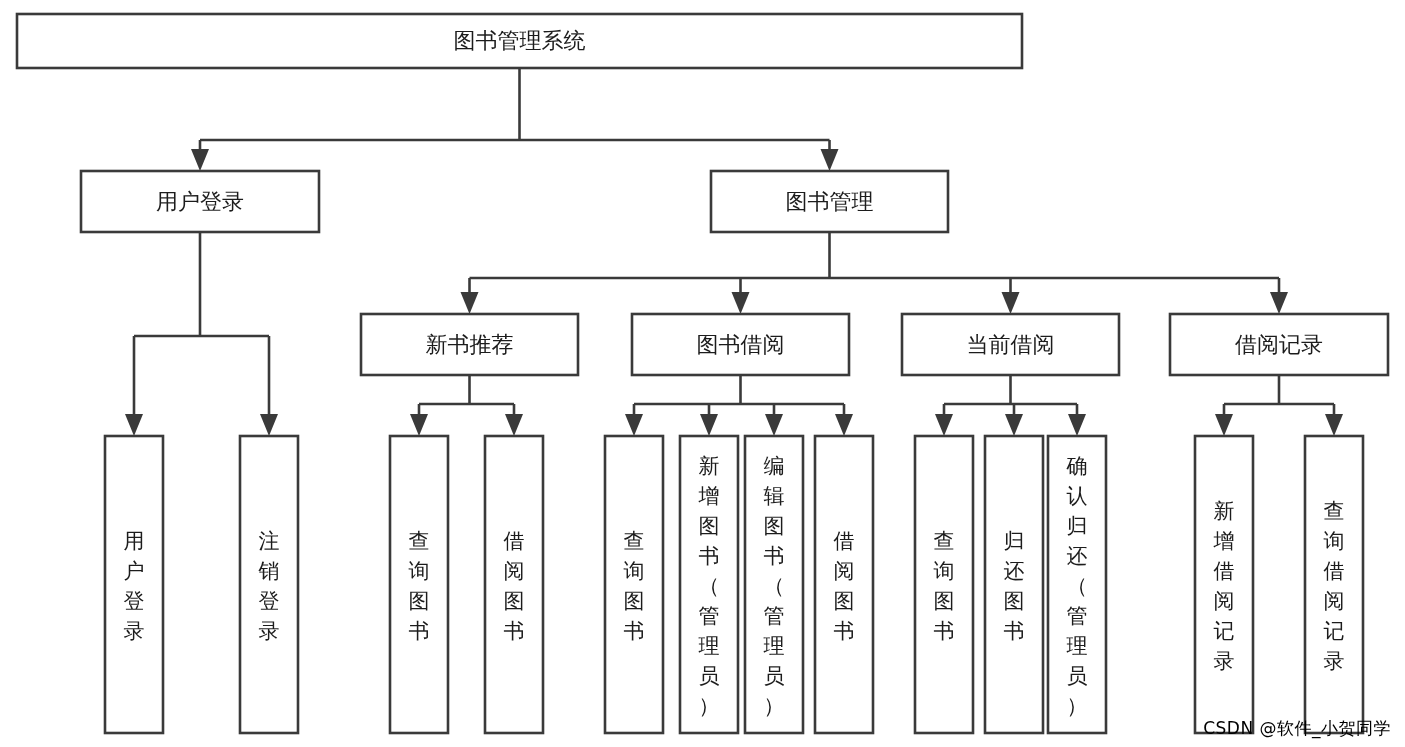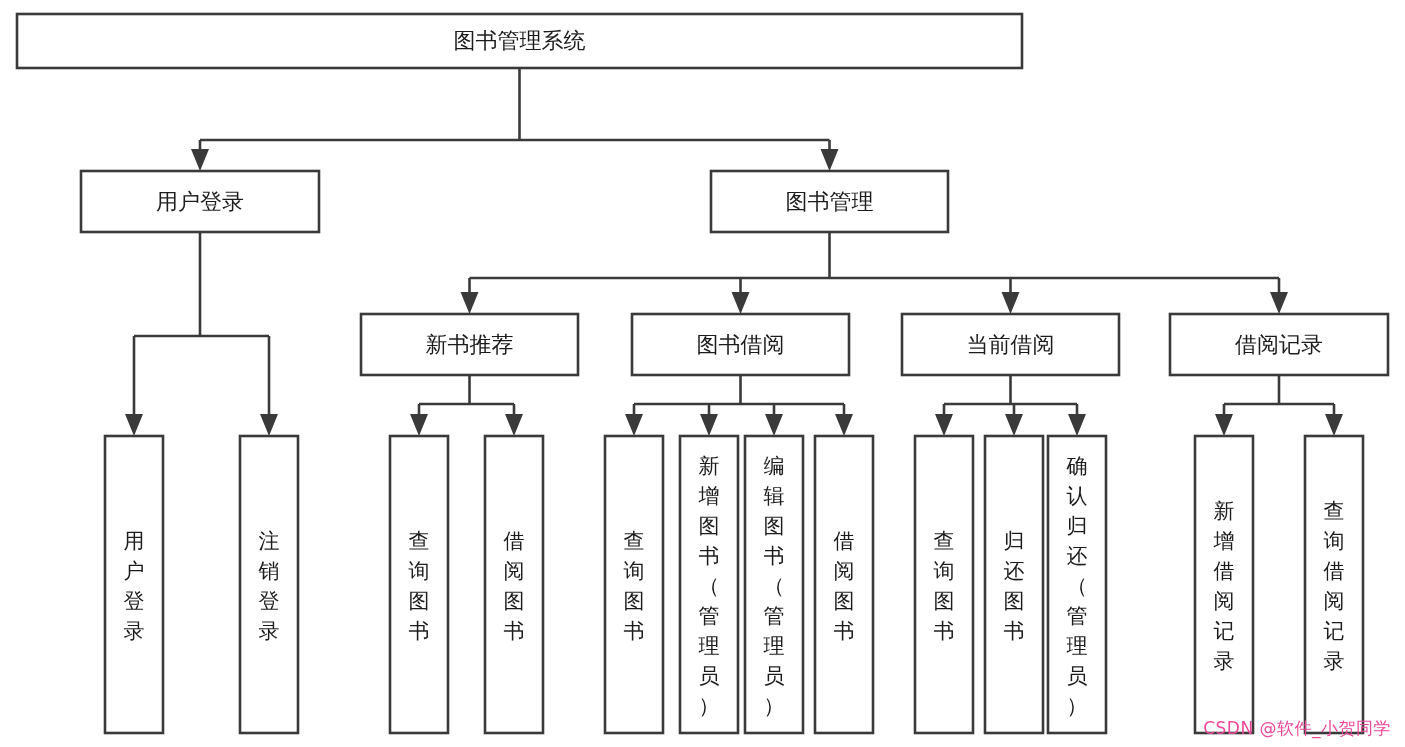--- a/index.html
+++ b/index.html
@@ -56,21 +56,21 @@
     font-family: "DejaVu Sans", "Liberation Sans", sans-serif;
     font-size: 21px;
     text-anchor: middle;
   }
   .watermark {
     position: absolute;
     right: 14px;
     bottom: 7px;
     font-family: "DejaVu Sans", "Liberation Sans", sans-serif;
     font-size: 17px;
-    color: #ec4899;
+    color: #000000;
     letter-spacing: 0.5px;
     white-space: nowrap;
     user-select: none;
   }
 </style>
 </head>
 <body>
 
 <div id="diagram-root">
   <svg class="flow" viewBox="0 0 1405 747">

